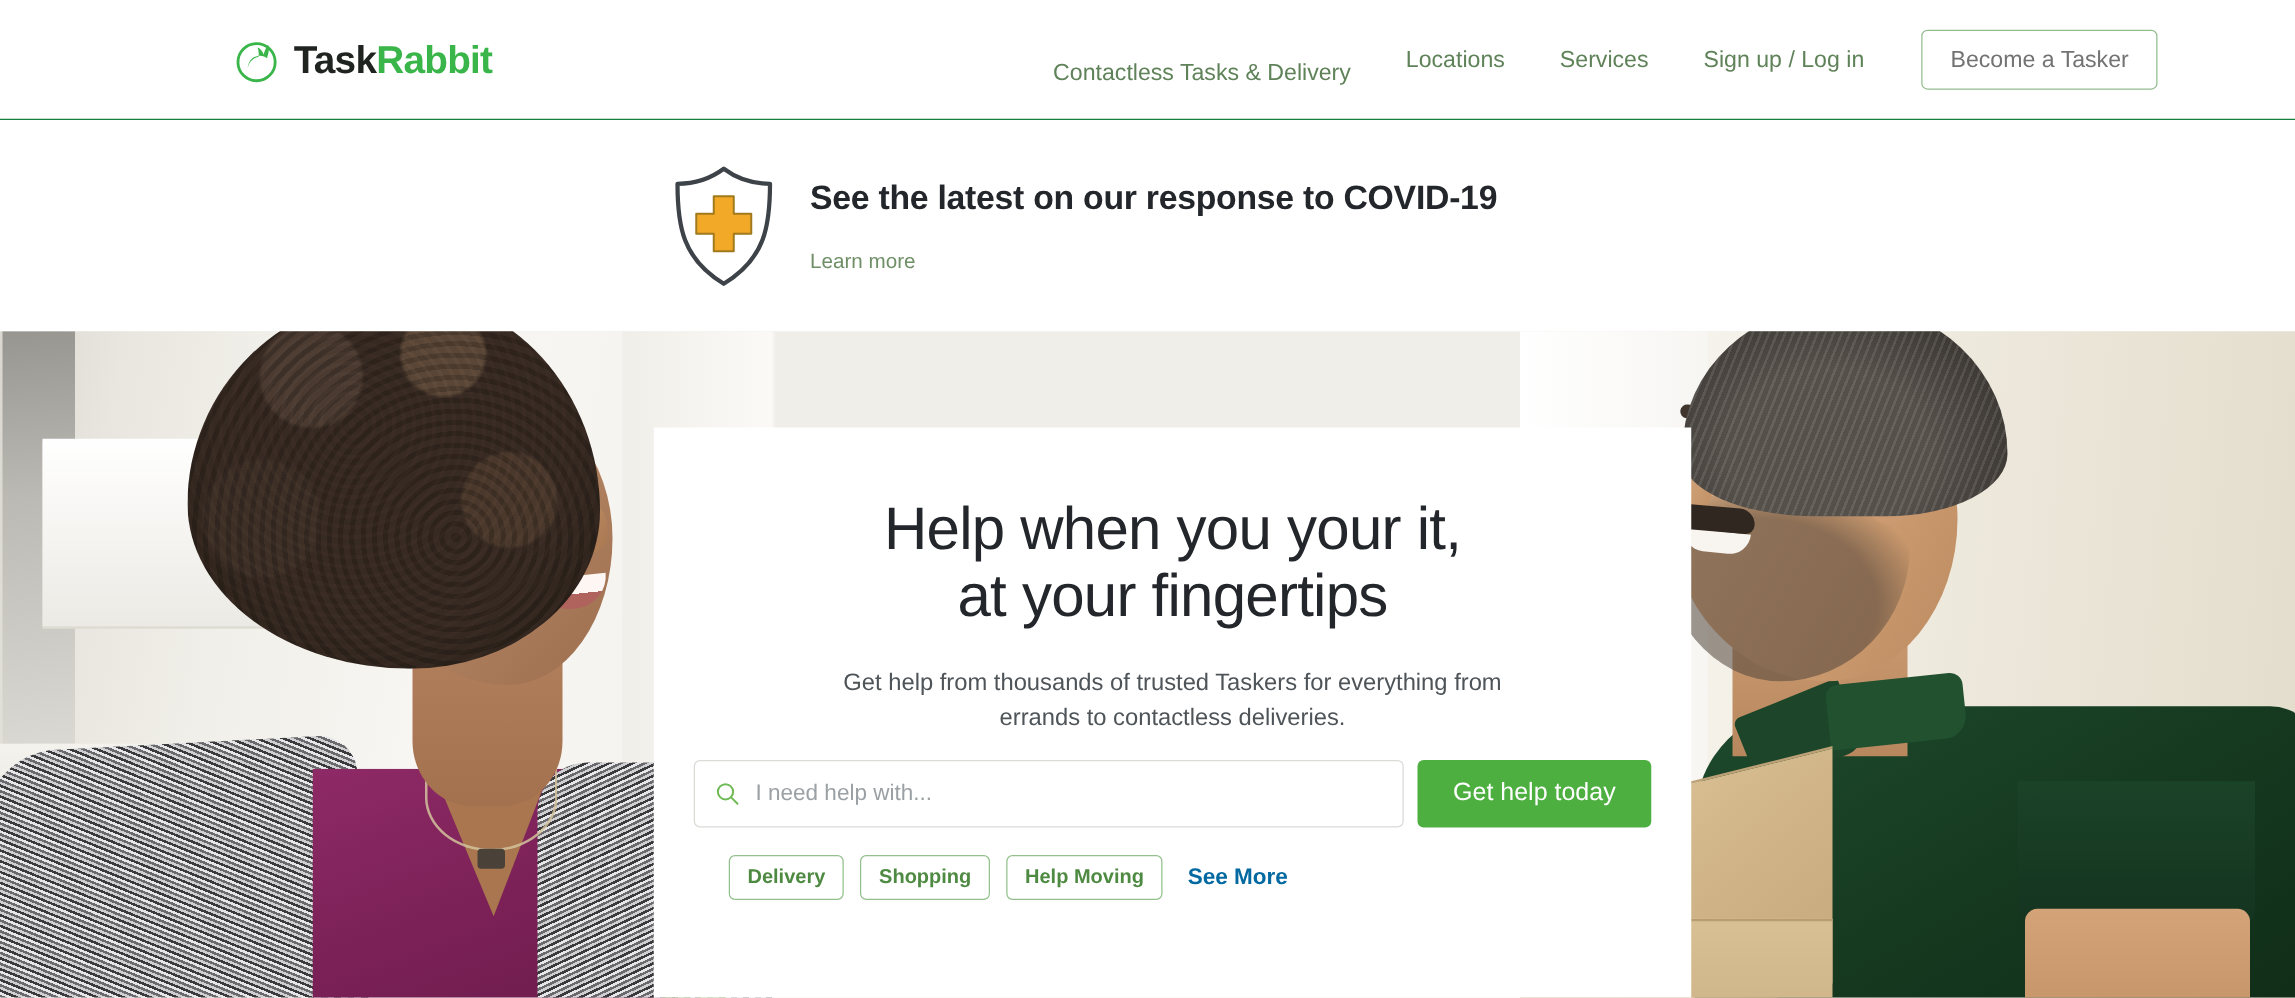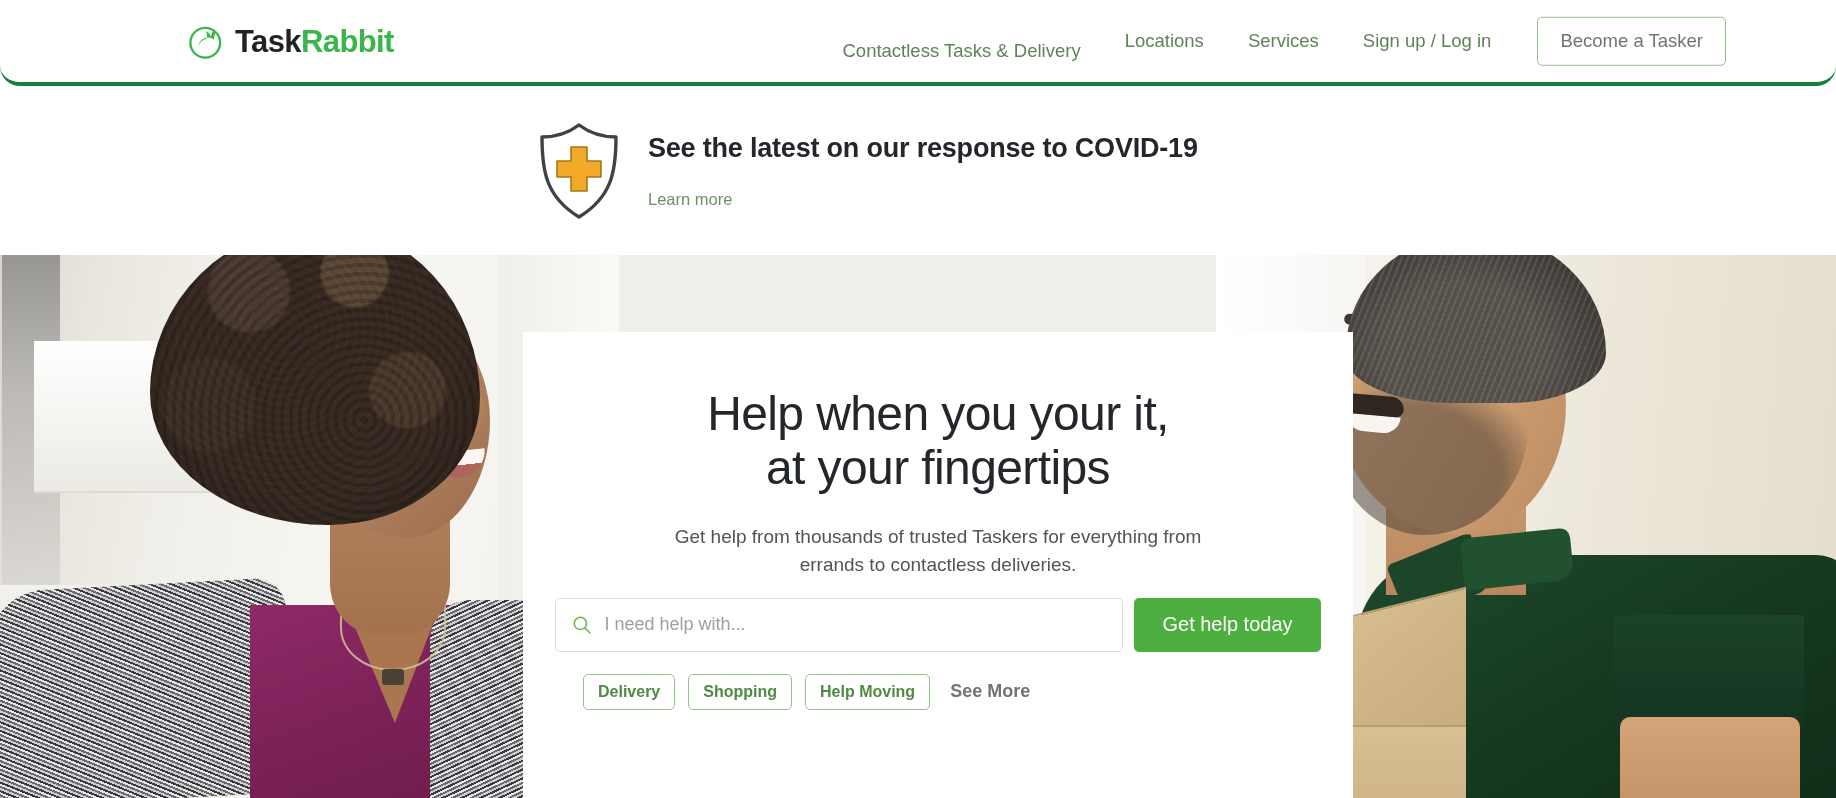--- a/index.html
+++ b/index.html
@@ -10,26 +10,25 @@
     background: #ffffff;
     font-family: "Liberation Sans", sans-serif;
     -webkit-font-smoothing: antialiased;
   }
 
   .page { position: relative; width: 1836px; height: 798px; background:#fff; }
 
   
   .header {
     position: relative;
-    height: 86px;
+    height: 96px;
     background: #ffffff;
-    border-bottom: 4px solid #15803d;
+    border-bottom: 1px solid #15803d;
     display: flex;
     align-items: center;
-    border-radius: 20px;
   }
   .logo-wrap {
     position: absolute;
     left: 186px;
     top: 50%;
     transform: translateY(-50%);
     display: flex;
     align-items: center;
     gap: 7px;
     cursor: pointer;
@@ -418,21 +417,21 @@
     font-family: inherit;
     font-size: 16px;
     font-weight: 700;
     padding: 9px 14px;
     line-height:1;
     cursor:pointer;
     white-space:nowrap;
   }
   .see-more {
     margin-left: 7px;
-    color:#737373;
+    color:#0369a1;
     font-size: 18px;
     font-weight: 700;
     text-decoration:none;
     cursor:pointer;
     white-space:nowrap;
   }
 </style>
 </head>
 <body>
 

